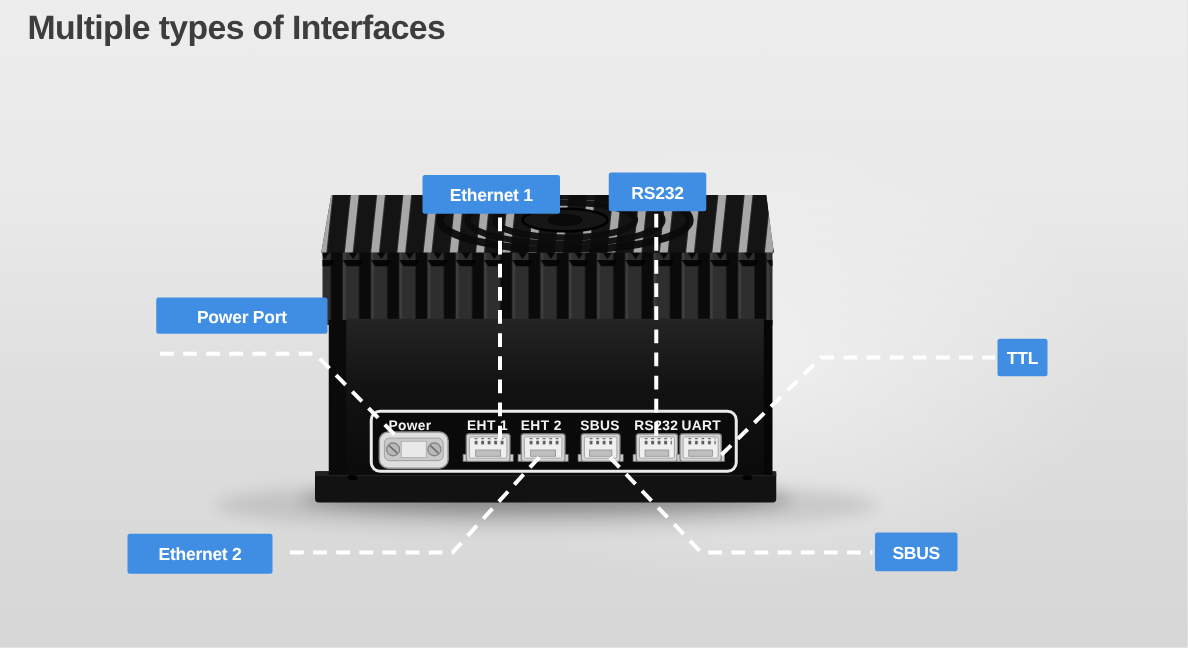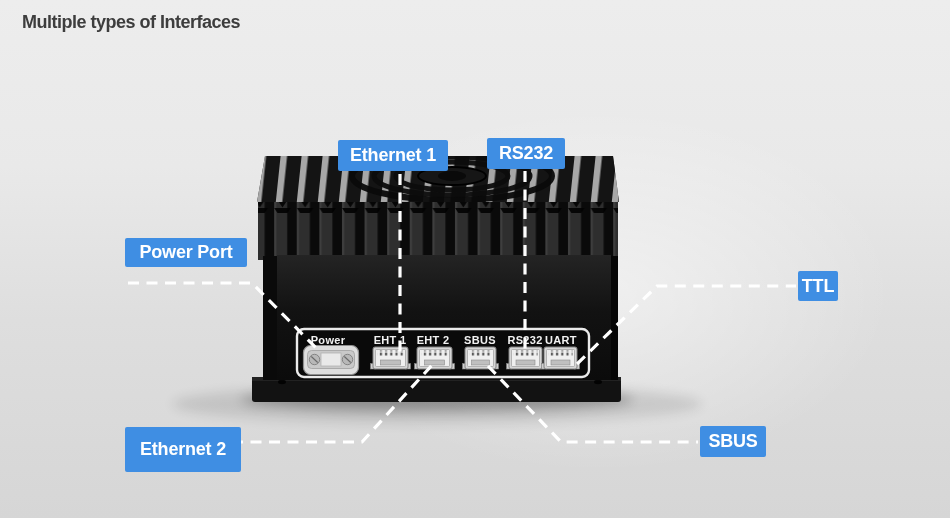--- a/index.html
+++ b/index.html
@@ -5,39 +5,39 @@
   html,body{margin:0;padding:0;background:#e6e6e6;}
   .stage{
     position:relative;width:950px;height:518px;overflow:hidden;
     font-family:"Liberation Sans", sans-serif;
     background:
       radial-gradient(ellipse 420px 260px at 63% 56%, rgba(255,255,255,.50), rgba(255,255,255,0) 70%),
       linear-gradient(180deg,#ededed 0%,#e9e9e9 32%,#dedede 62%,#d6d6d6 100%);
   }
   .header{position:absolute;left:22px;top:6px;}
   .title{
-    margin:0;font-size:18px;font-weight:bold;letter-spacing:-0.5px;
+    margin:0;font-size:27px;font-weight:bold;letter-spacing:-0.5px;
     color:var(--title-color,#3d3d3d);line-height:33px;
   }
   .subtitle{
     margin:0;font-size:27px;font-weight:bold;letter-spacing:-0.5px;
     color:var(--subtitle-color,#1777f2);line-height:32px;
   }
   .scene{position:absolute;left:0;top:0;width:950px;height:518px;}
   .badge{
     position:absolute;display:flex;align-items:center;justify-content:center;
     background:var(--badge-bg,#3f8ee3);color:var(--badge-text,#fff);
-    font-weight:bold;font-size:18px;letter-spacing:-0.2px;border-radius:2px;
+    font-weight:bold;font-size:14px;letter-spacing:-0.2px;border-radius:2px;
     z-index:5;
   }
   .b-eth1 {left:338px;top:140px;width:110px;height:31px;}
   .b-rs232{left:487px;top:138px;width:78px; height:31px;}
-  .b-power{left:125px;top:238px;width:122px;height:29px;}
+  .b-power{left:125px;top:238px;width:137px;height:29px;}
   .b-ttl  {left:798px;top:271px;width:40px; height:30px;}
-  .b-eth2 {left:125px;top:427px;width:116px;height:45px;}
+  .b-eth2 {left:102px;top:427px;width:116px;height:32px;}
   .b-sbus {left:700px;top:426px;width:66px; height:31px;}
   .dash{fill:none;stroke:var(--line-color,#ffffff);stroke-width:3.2;stroke-dasharray:11 7.5;}
   .ptxt{font-family:"Liberation Sans",sans-serif;font-size:11px;font-weight:600;
         fill:#f2f2f2;letter-spacing:.3px;text-anchor:middle;}
 </style>
 </head>
 <body>
 
 <div class="stage">
 

